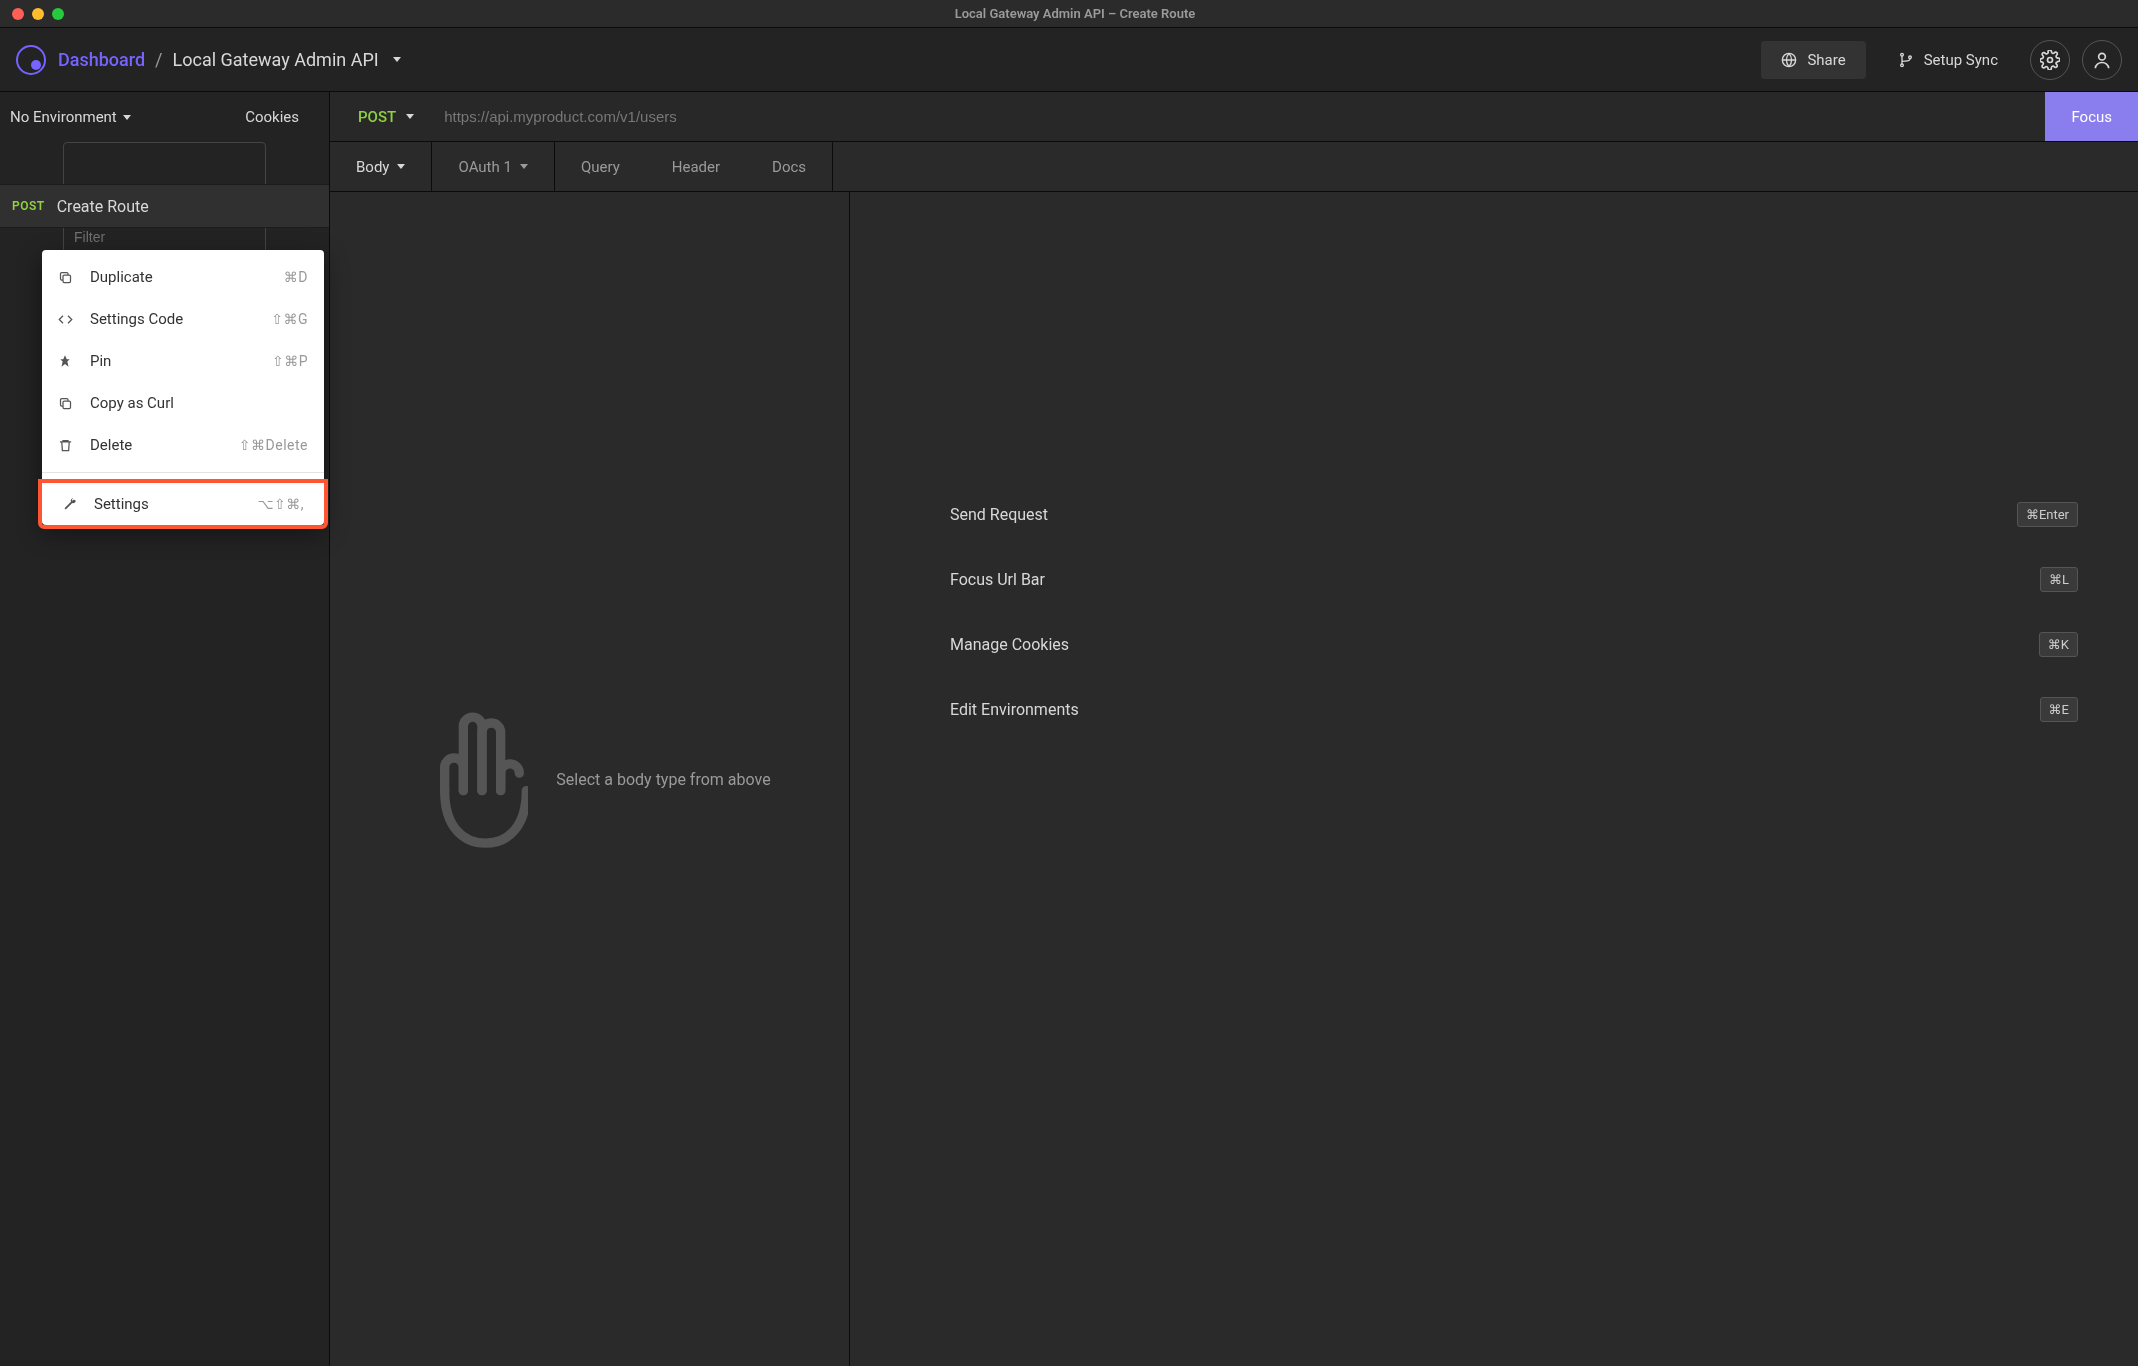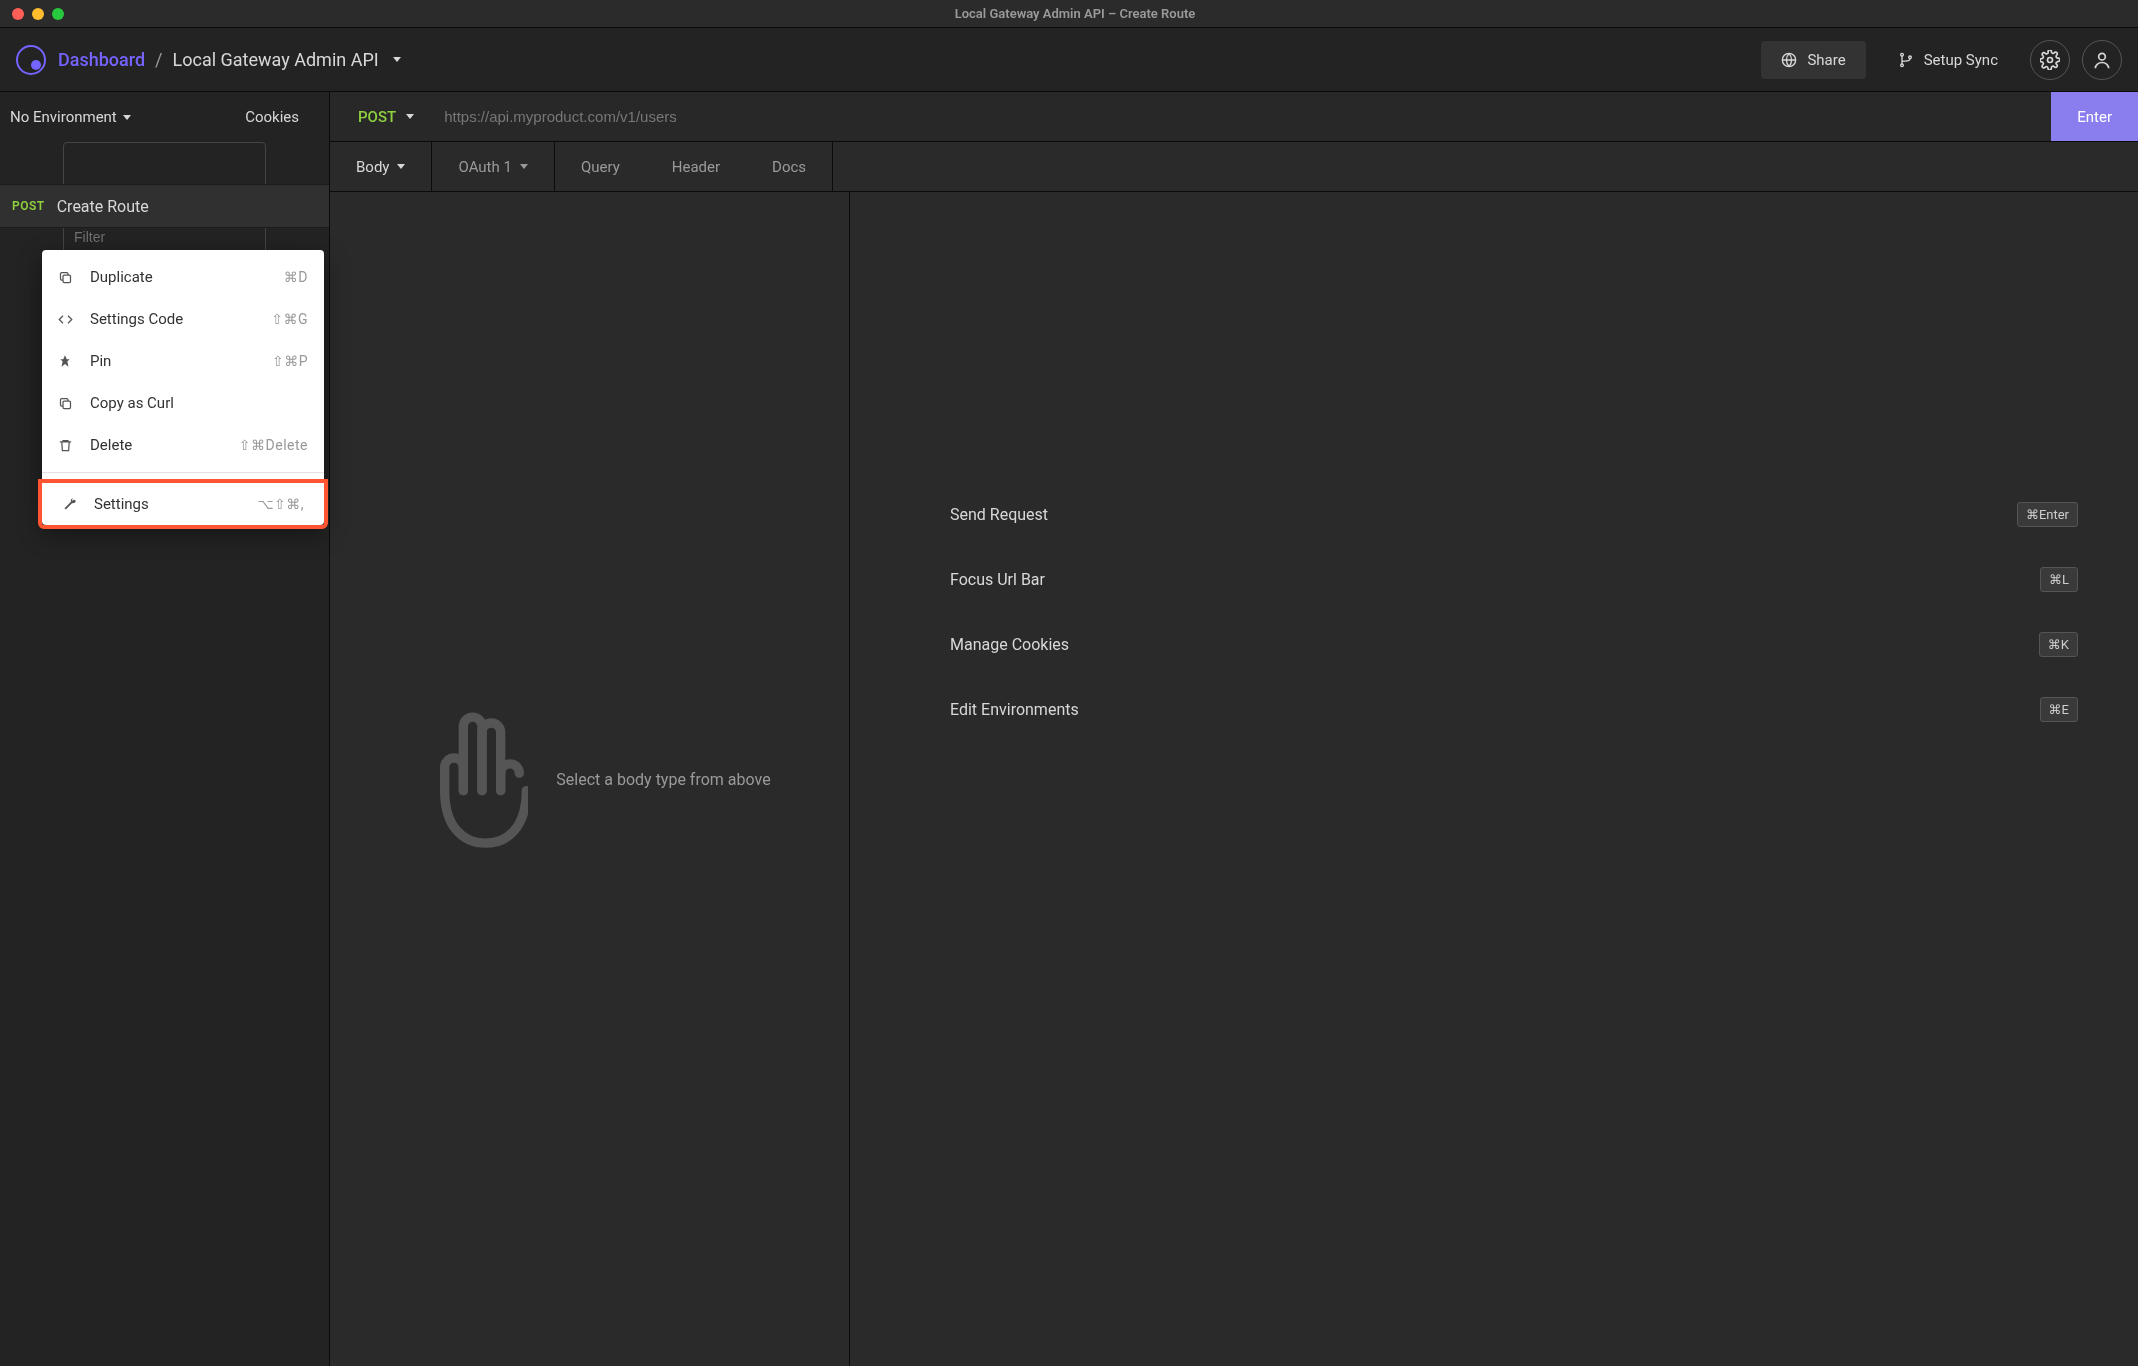--- a/index.html
+++ b/index.html
@@ -542,21 +542,21 @@
 
   <div class="content">
 
     <div class="req-bar">
       <div class="method-select">
         <span>POST</span>
         <span class="caret-down" style="color:#d8d8d8"></span>
       </div>
       <input class="url-input" placeholder="https://api.myproduct.com/v1/users" style="">
       <div class="send-btn">
-        <span>Enter</span>
+        <span>Focus</span>
       </div>
     </div>
 
     <div class="tabs-row">
       <div class="tab">
         <span>Body</span>
         <span class="caret-down"></span>
       </div>
       <div class="tab secondary">
         <span>OAuth 1</span>

